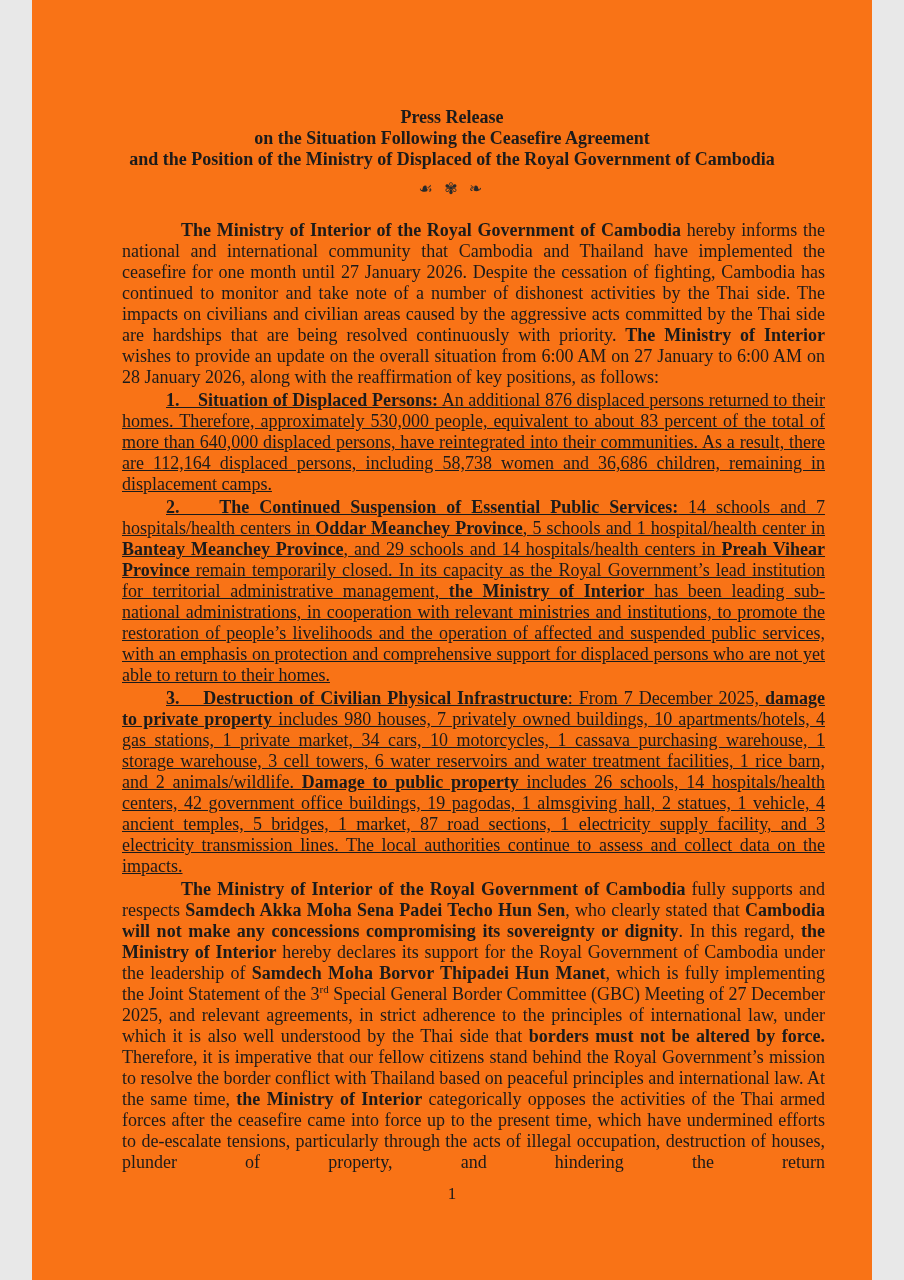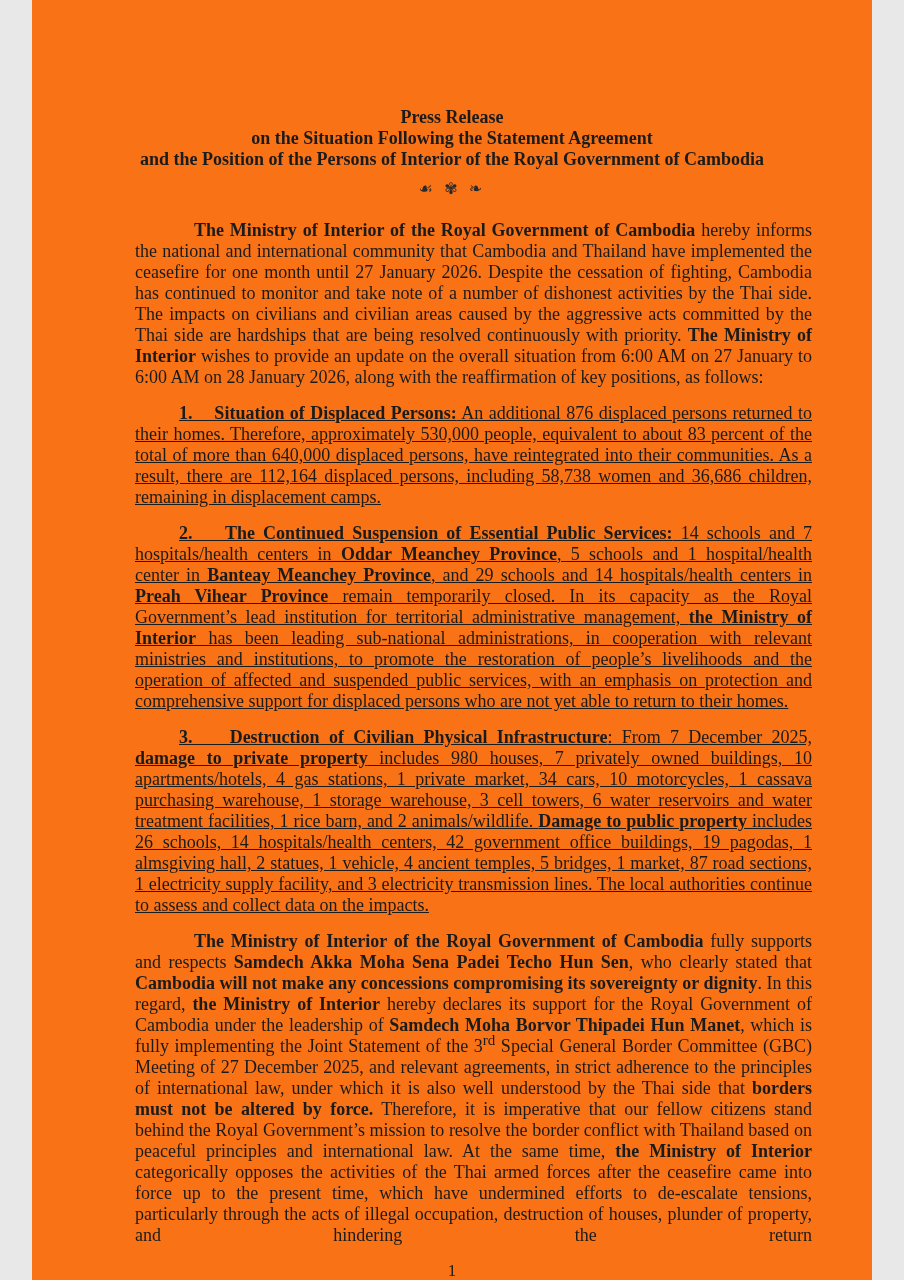--- a/index.html
+++ b/index.html
@@ -34,46 +34,46 @@
   }
   .body-text {
     margin-left: 88px;
     margin-top: 19px;
     width: 707px;
     font-size: 18px;
     line-height: 21px;
     text-align: justify;
     text-justify: inter-word;
   }
-  .body-text p { margin: 15px; padding: 0; text-indent: 59px; }
+  .body-text p { margin: 2px; padding: 0; text-indent: 59px; }
   .body-text p.num { text-indent: 44px; text-decoration: underline; }
   .body-text p.cont { text-align-last: justify; }
   .bold { font-weight: bold; }
   .body-text sup {
-    font-size: 15px;
+    font-size: 11px;
     line-height: 0;
     vertical-align: super;
   }
   .page-footer {
     width: 100%;
     text-align: center;
     margin-top: 11px;
     font-size: 17px;
     line-height: 20px;
   }
 </style>
 </head>
 <body>
 
 <div class="page">
 
   <header class="title-block">
     <div class="title-line">Press Release</div>
-    <div class="title-line">on the Situation Following the Statement Agreement</div>
-    <div class="title-line">and the Position of the Persons of Interior of the Royal Government of Cambodia</div>
+    <div class="title-line">on the Situation Following the Ceasefire Agreement</div>
+    <div class="title-line">and the Position of the Ministry of Displaced of the Royal Government of Cambodia</div>
     <div class="ornament">☙ ✾ ❧</div>
   </header>
 
   <main class="body-text">
       <p class="tab"><span class="bold">The Ministry of Interior of the Royal Government of Cambodia</span><span> hereby informs the national and international community that Cambodia and Thailand have implemented the ceasefire for one month until 27 January 2026. Despite the cessation of fighting, Cambodia has continued to monitor and take note of a number of dishonest activities by the Thai side. The impacts on civilians and civilian areas caused by the aggressive acts committed by the Thai side are hardships that are being resolved continuously with priority. </span><span class="bold">The Ministry of Interior</span><span> wishes to provide an update on the overall situation from 6:00 AM on 27 January to 6:00 AM on 28 January 2026, along with the reaffirmation of key positions, as follows:</span></p>
       <p class="num"><span class="bold">1.&nbsp;&nbsp;&nbsp;&nbsp;Situation of Displaced Persons:</span><span> An additional 876 displaced persons returned to their homes. Therefore, approximately 530,000 people, equivalent to about 83 percent of the total of more than 640,000 displaced persons, have reintegrated into their communities. As a result, there are 112,164 displaced persons, including 58,738 women and 36,686 children, remaining in displacement camps.</span></p>
       <p class="num"><span class="bold">2.&nbsp;&nbsp;&nbsp;&nbsp;The Continued Suspension of Essential Public Services:</span><span> 14 schools and 7 hospitals/health centers in </span><span class="bold">Oddar Meanchey Province</span><span>, 5 schools and 1 hospital/health center in </span><span class="bold">Banteay Meanchey Province</span><span>, and 29 schools and 14 hospitals/health centers in </span><span class="bold">Preah Vihear Province</span><span> remain temporarily closed. In its capacity as the Royal Government’s lead institution for territorial administrative management, </span><span class="bold">the Ministry of Interior</span><span> has been leading sub-national administrations, in cooperation with relevant ministries and institutions, to promote the restoration of people’s livelihoods and the operation of affected and suspended public services, with an emphasis on protection and comprehensive support for displaced persons who are not yet able to return to their homes.</span></p>
       <p class="num"><span class="bold">3.&nbsp;&nbsp;&nbsp;&nbsp;Destruction of Civilian Physical Infrastructure</span><span>: From 7 December 2025, </span><span class="bold">damage to private property</span><span> includes 980 houses, 7 privately owned buildings, 10 apartments/hotels, 4 gas stations, 1 private market, 34 cars, 10 motorcycles, 1 cassava purchasing warehouse, 1 storage warehouse, 3 cell towers, 6 water reservoirs and water treatment facilities, 1 rice barn, and 2 animals/wildlife. </span><span class="bold">Damage to public property</span><span> includes 26 schools, 14 hospitals/health centers, 42 government office buildings, 19 pagodas, 1 almsgiving hall, 2 statues, 1 vehicle, 4 ancient temples, 5 bridges, 1 market, 87 road sections, 1 electricity supply facility, and 3 electricity transmission lines. The local authorities continue to assess and collect data on the impacts.</span></p>
       <p class="tab cont"><span class="bold">The Ministry of Interior of the Royal Government of Cambodia</span><span> fully supports and respects </span><span class="bold">Samdech Akka Moha Sena Padei Techo Hun Sen</span><span>, who clearly stated that </span><span class="bold">Cambodia will not make any concessions compromising its sovereignty or dignity</span><span>. In this regard, </span><span class="bold">the Ministry of Interior</span><span> hereby declares its support for the Royal Government of Cambodia under the leadership of </span><span class="bold">Samdech Moha Borvor Thipadei Hun Manet</span><span>, which is fully implementing the Joint Statement of the 3</span><sup>rd</sup><span> Special General Border Committee (GBC) Meeting of 27 December 2025, and relevant agreements, in strict adherence to the principles of international law, under which it is also well understood by the Thai side that </span><span class="bold">borders must not be altered by force.</span><span> Therefore, it is imperative that our fellow citizens stand behind the Royal Government’s mission to resolve the border conflict with Thailand based on peaceful principles and international law. At the same time, </span><span class="bold">the Ministry of Interior</span><span> categorically opposes the activities of the Thai armed forces after the ceasefire came into force up to the present time, which have undermined efforts to de-escalate tensions, particularly through the acts of illegal occupation, destruction of houses, plunder of property, and hindering the return</span></p>
     </main>

